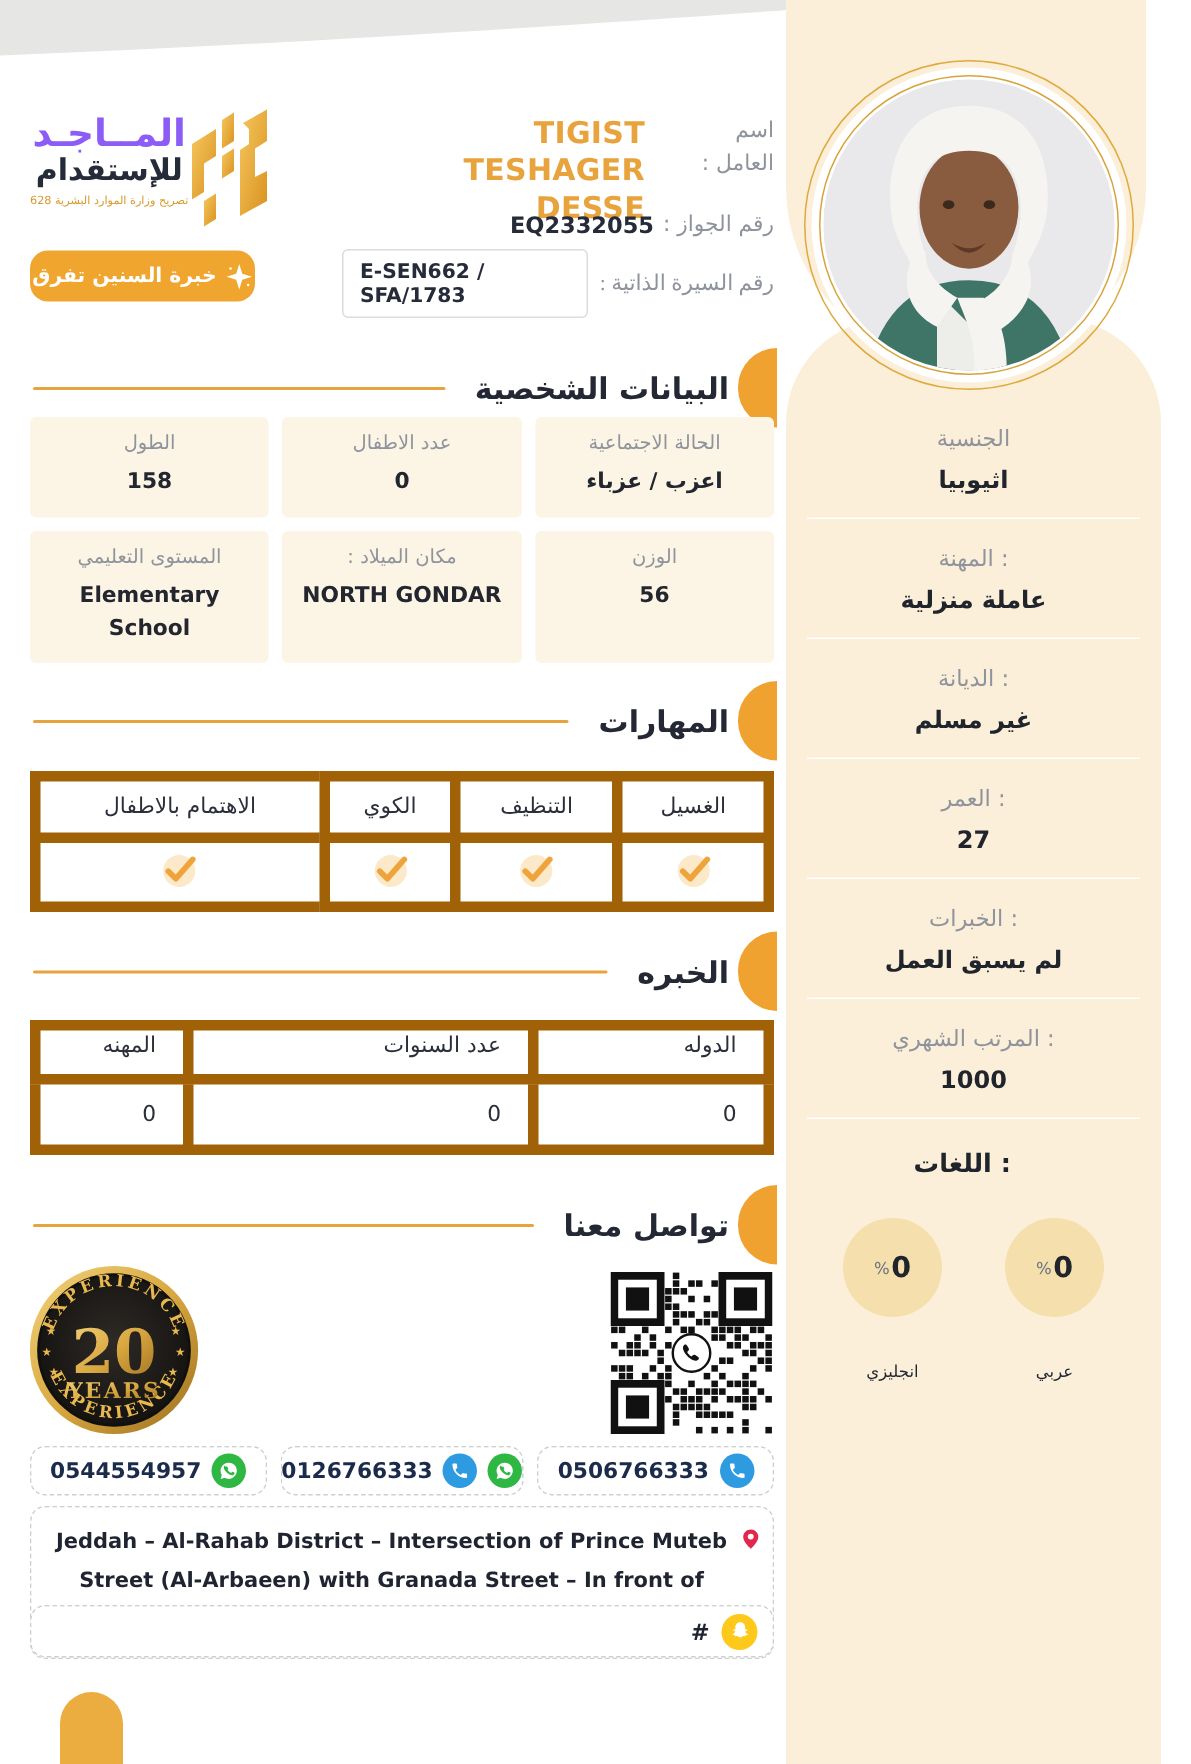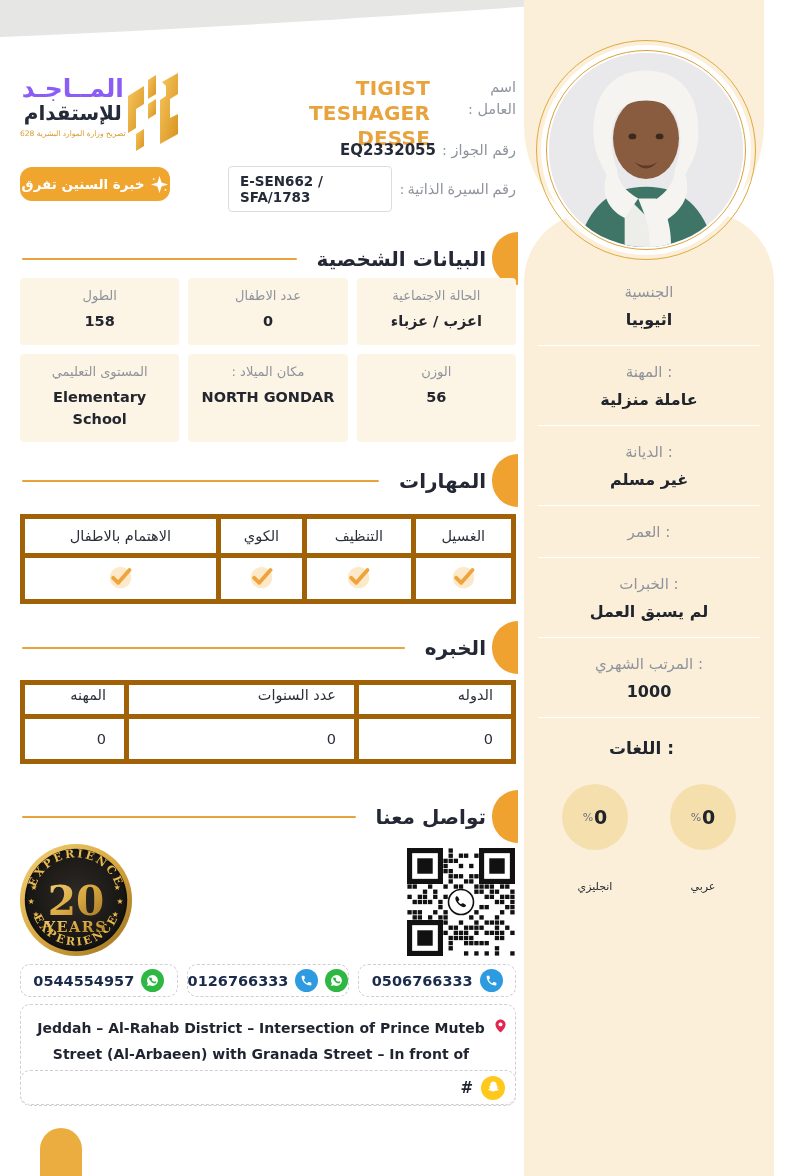--- a/index.html
+++ b/index.html
@@ -69,21 +69,21 @@
   
   .cards { position:absolute; left:20px; top:278px; width:496px; display:grid; direction:rtl;
            grid-template-columns:repeat(3,1fr); gap:9px; }
   .card { background:#FCF4E4; border-radius:4px; text-align:center; padding:10px 6px 12px 6px; }
   .card-label { font-size:13px; color:#8E939C; }
   .card-value { font-size:14.5px; font-weight:700; color:#23262E; margin-top:8px; line-height:1.5; }
 
   
   table.tbl { position:absolute; left:20px; width:496px; border-collapse:collapse; direction:rtl;
               background:#fff; }
-  table.tbl th, table.tbl td { border:5px solid #a16207; font-weight:500; color:#2A2F3A; }
+  table.tbl th, table.tbl td { border:7px solid #a16207; font-weight:500; color:#2A2F3A; }
   table.skills th { font-size:14.5px; padding:9px 6px; text-align:center; }
   table.skills td { height:46px; text-align:center; }
   table.exp th { font-size:14.5px; padding:2px 18px 11px 8px; text-align:right; }
   table.exp td { font-size:14.5px; padding:12px 18px 12px 8px; text-align:right; color:#2A2F3A; }
 
   
   .medal { position:absolute; left:18px; top:842px; }
   .qr { position:absolute; left:407px; top:848px; width:108px; height:108px; background:#fff; }
   .chips { position:absolute; left:20px; top:964px; width:496px; display:flex; direction:rtl; gap:9px; }
   .chip { flex:1; height:33px; border:1.5px dashed #CFCFCF; border-radius:10px; background:#fff;
@@ -145,20 +145,21 @@
     <div class="sb-field">
       <div class="sb-label">المهنة :</div>
       <div class="sb-value">عاملة منزلية</div>
     </div>
     <div class="sb-field">
       <div class="sb-label">الديانة :</div>
       <div class="sb-value">غير مسلم</div>
     </div>
     <div class="sb-field">
       <div class="sb-label">العمر :</div>
+      <div class="sb-value">27</div>
     </div>
     <div class="sb-field">
       <div class="sb-label">الخبرات :</div>
       <div class="sb-value">لم يسبق العمل</div>
     </div>
     <div class="sb-field">
       <div class="sb-label">المرتب الشهري :</div>
       <div class="sb-value">1000</div>
     </div>
     <div class="langs-title">اللغات :</div>

